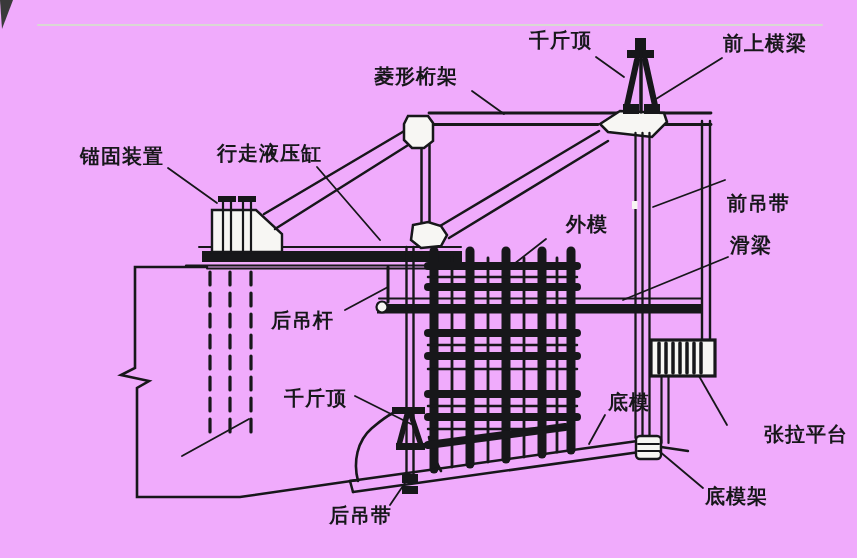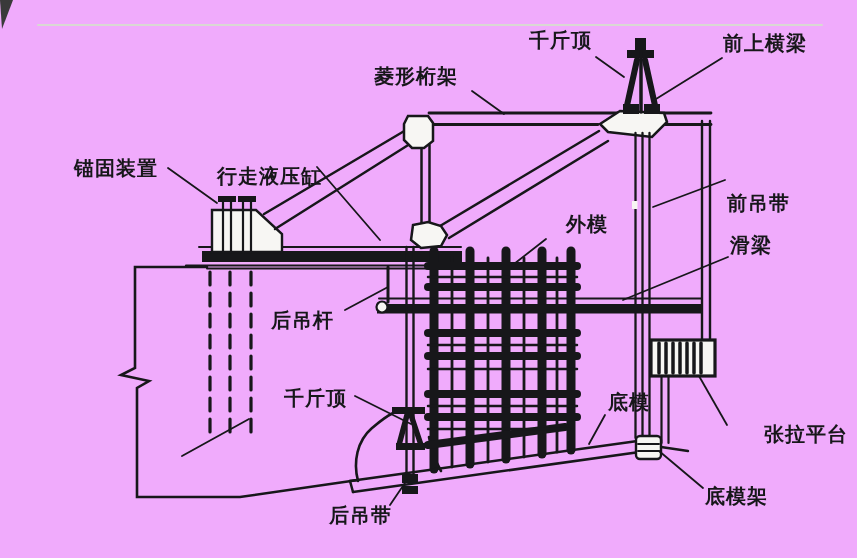--- a/index.html
+++ b/index.html
@@ -194,22 +194,22 @@
       <line x1="727" y1="425" x2="699" y2="376"></line>
       <line x1="182" y1="456" x2="249" y2="419"></line>
       <line x1="390" y1="505" x2="407" y2="480"></line>
       <line x1="703" y1="488" x2="659" y2="451"></line>
     </g>
   </svg>
 
   <div class="lbl" style="left:529px;top:30px;">千斤顶</div>
   <div class="lbl" style="left:723px;top:33px;">前上横梁</div>
   <div class="lbl" style="left:374px;top:66px;">菱形桁架</div>
-  <div class="lbl" style="left:74px;top:146px;margin-top:12px;">锚固装置</div>
-  <div class="lbl" style="left:217px;top:143px;margin-top:23px;">行走液压缸</div>
+  <div class="lbl" style="left:80px;top:146px;">锚固装置</div>
+  <div class="lbl" style="left:217px;top:143px;">行走液压缸</div>
   <div class="lbl" style="left:727px;top:155px;margin-top:38px;">前吊带</div>
   <div class="lbl" style="left:566px;top:214px;">外模</div>
   <div class="lbl" style="left:730px;top:235px;">滑梁</div>
   <div class="lbl" style="left:271px;top:310px;">后吊杆</div>
   <div class="lbl" style="left:284px;top:388px;">千斤顶</div>
   <div class="lbl" style="left:580px;top:392px;margin-left:28px;">底模</div>
   <div class="lbl" style="left:720px;top:424px;margin-left:44px;">张拉平台</div>
   <div class="lbl" style="left:329px;top:505px;">后吊带</div>
   <div class="lbl" style="left:705px;top:486px;">底模架</div>
 

